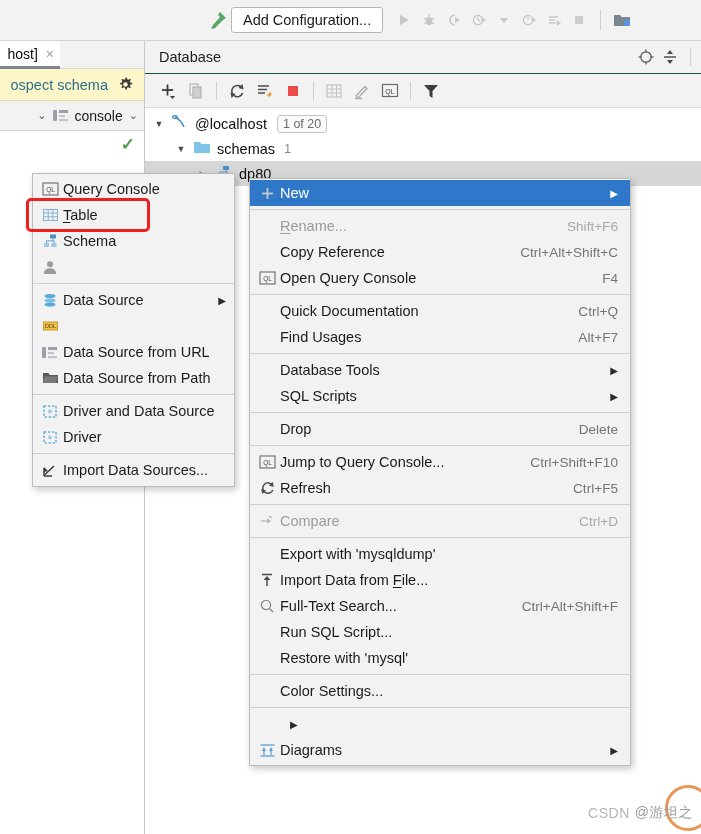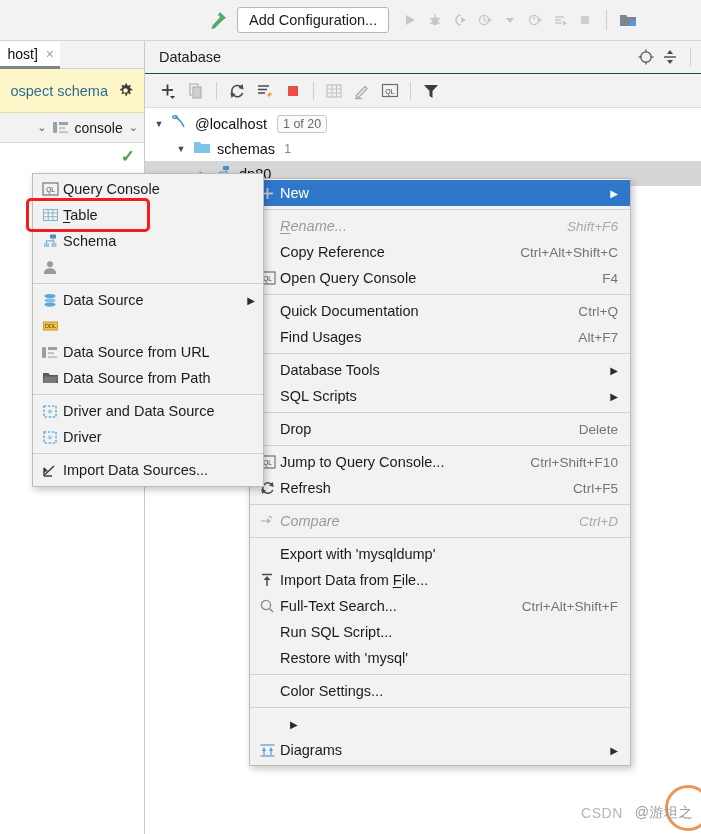--- a/index.html
+++ b/index.html
@@ -20,21 +20,20 @@
   }
   #top-toolbar .tb-left-fill { width: 205px; height: 100%; background: #f2f2f2; }
   .hammer-icon { width: 26px; height: 26px; position: relative; }
   .hammer-icon svg { display:block; }
   .add-config-btn {
     height: 26px; padding: 0 11px;
     background: #ffffff;
     border: 1px solid #b6b6b6; border-radius: 3px;
     display: flex; align-items: center;
     font-size: 14.5px; color: #1a1a1a;
-    margin-left: 6px;
     white-space: nowrap;
   }
   .run-icons { display: flex; align-items: center; gap: 3px; margin-left: 10px; }
   .run-icons .ricon { width: 22px; height: 22px; display:flex; align-items:center; justify-content:center; opacity: .42; }
   .tb-sep { width:1px; height:20px; background:#cdcdcd; margin: 0 7px; }
 
   
   #left-panel {
     position: absolute; left: 0; top: 41px; width: 145px; height: 793px;
     background: #a21caf;
@@ -48,21 +47,21 @@
     position: absolute; left: -54px; top: 0; width: 114px; height: 28px;
     background: #ffffff;
     border-bottom: 3px solid #7d8590;
     display: flex; align-items: center; justify-content: flex-end;
     padding-right: 6px; gap: 8px;
     font-size: 14px; color: #0b0b0b;
   }
   .tab-close { color: #a0a0a0; font-size: 14px; line-height: 1; }
 
   .yellow-banner {
-    height: 44px; background: #fdf6c8;
+    height: 32px; background: #fdf6c8;
     border-bottom: 1px solid #e3dca8;
     display: flex; align-items: center; justify-content: flex-end;
     padding-right: 10px; gap: 9px;
     font-size: 14.5px; color: #2e6f8e;
     overflow: hidden;
   }
   .gear-icon svg { display: block; }
 
   .console-row {
     height: 30px; background: #f2f2f2;
@@ -144,28 +143,28 @@
     height: 26px; display: flex; align-items: center;
     padding-left: 4px; padding-right: 12px;
     position: relative;
   }
   .mi .mi-icon { width: 26px; min-width:26px; display:flex; align-items:center; justify-content:center; }
   .mi .mi-label { flex: 1; white-space: nowrap; }
   .mi .mi-accel { color: #757575; font-size: 13.6px; white-space: nowrap; }
   .mi .mi-arrow { color: #2b2b2b; font-size: 10px; margin-left: 10px; }
   .mi.selected { background: #2f77c9; color: #ffffff; }
   .mi.selected .mi-arrow { color: #ffffff; }
-  .mi.disabled { color: #9b9b9b; font-style: italic; }
+  .mi.disabled { color: #9b9b9b; }
   .mi.disabled .mi-accel { color: #a9a9a9; }
   .mi-sep { height: 1px; background: #d0d0d0; margin: 3px 0; }
   .uline { text-decoration: underline; text-underline-offset: 2px; }
 
   
   #submenu {
-    position: absolute; left: 32px; top: 173px; width: 232px;
+    position: absolute; left: 32px; top: 173px; width: 203px;
     background: #f2f2f2;
     border: 1px solid #bcbcbc;
     box-shadow: 2px 3px 7px rgba(0,0,0,.22);
     font-size: 14.5px; color: #1b1b1b;
     padding: 2px 0 3px 0;
     z-index: 5;
   }
   #submenu .mi { padding-right: 8px; }
 
   
@@ -178,21 +177,21 @@
   
   .stray-m {
     position: absolute; left: 32px; top: 201px; z-index: 3;
     font-family: "Liberation Serif", serif;
     font-size: 19px; color: #2b2b2b; font-style: italic;
   }
 
   
   #watermark {
     position: absolute; right: 8px; bottom: 12px;
-    display: flex; align-items: center; gap: 12px;
+    display: flex; align-items: center; gap: 5px;
     font-size: 14px; color: #b5b5b5; letter-spacing: .5px;
     z-index: 20;
   }
   #watermark .wm-handle { color: #9a9a9a; font-size: 14px; }
   #watermark .wm-blob {
     position: absolute; right: -18px; bottom: -9px;
     width: 46px; height: 46px;
     border: 3px solid #e8833a; border-radius: 50%;
     background: #ffffff; opacity: .85; z-index: -1;
   }

